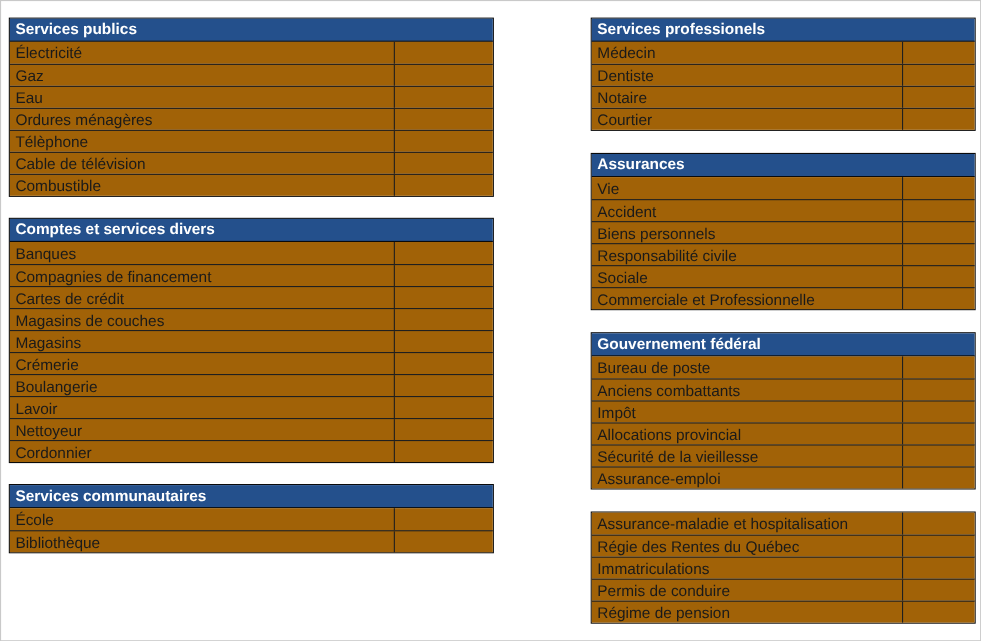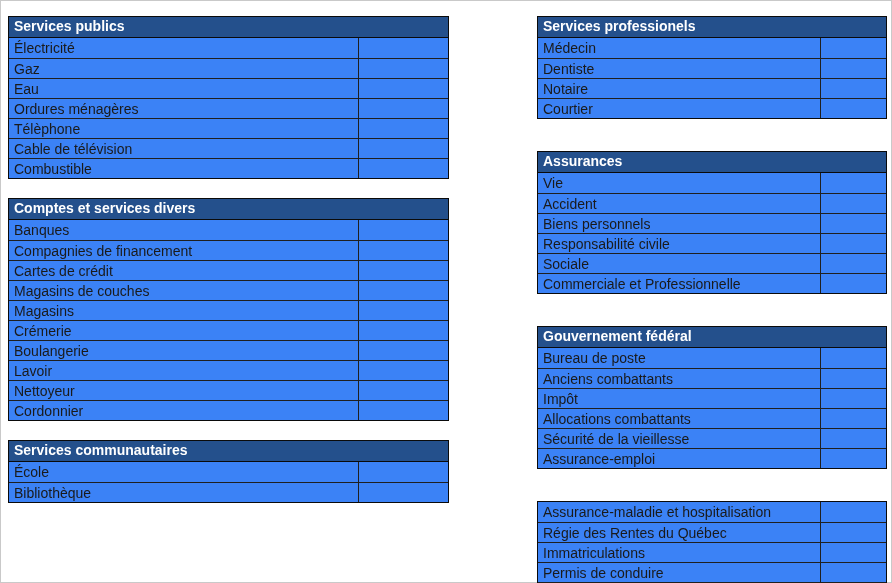--- a/index.html
+++ b/index.html
@@ -16,37 +16,37 @@
     border: 1px solid #c9c9c9;
   }
   .col { position: absolute; top: 15px; }
   .col-left  { left: 7px;   width: 441px; }
   .col-right { left: 536px; width: 350px; }
   .section {
     border: 1.5px solid #0a0a0a;
     background: #ffffff;
   }
   .col-left  .section { margin-bottom: 19px; }
-  .col-right .section { margin-bottom: 32px; }
+  .col-right .section { margin-bottom: 20px; }
   .section-header {
     height: 21px;
     background: #24508C;
     color: #ffffff;
     font-size: 14px;
     font-weight: bold;
     line-height: 19px;
     padding-left: 5px;
     border-bottom: 1.5px solid #0a0a0a;
     overflow: hidden;
     white-space: nowrap;
   }
   .row {
     display: flex;
     height: 20px;
-    background: #3b82f6;
+    background: #a16207;
   }
   .row + .row { border-top: 1px solid #1f1f1f; }
   .row .label {
     flex: 1;
     font-size: 14px;
     color: #1a1a1a;
     line-height: 18px;
     padding: 1px 2px 0 5px;
     overflow: hidden;
     white-space: nowrap;
@@ -205,21 +205,21 @@
         </div>
         <div class="row">
           <div class="label">Anciens combattants</div>
           <div class="value"></div>
         </div>
         <div class="row">
           <div class="label">Impôt</div>
           <div class="value"></div>
         </div>
         <div class="row">
-          <div class="label">Allocations combattants</div>
+          <div class="label">Allocations provincial</div>
           <div class="value"></div>
         </div>
         <div class="row">
           <div class="label">Sécurité de la vieillesse</div>
           <div class="value"></div>
         </div>
         <div class="row">
           <div class="label">Assurance-emploi</div>
           <div class="value"></div>
         </div>

